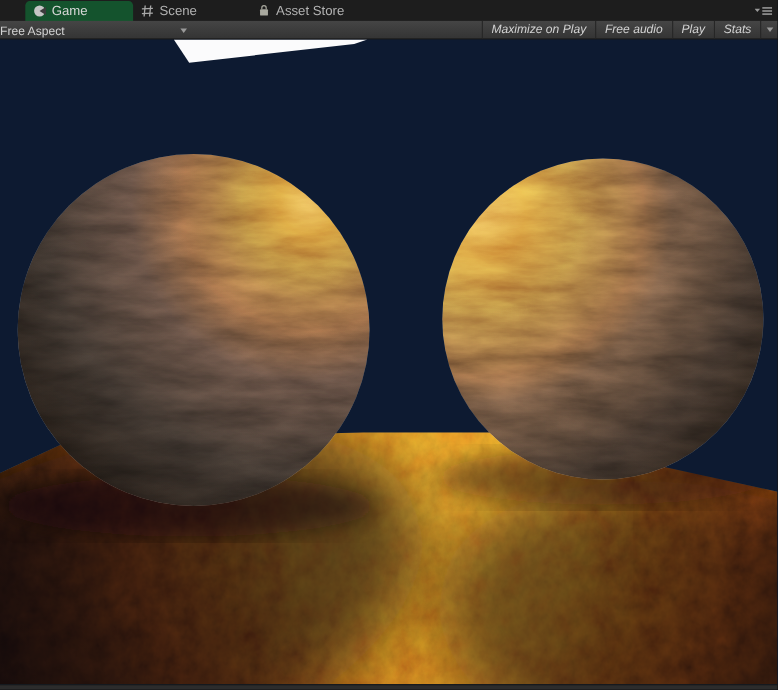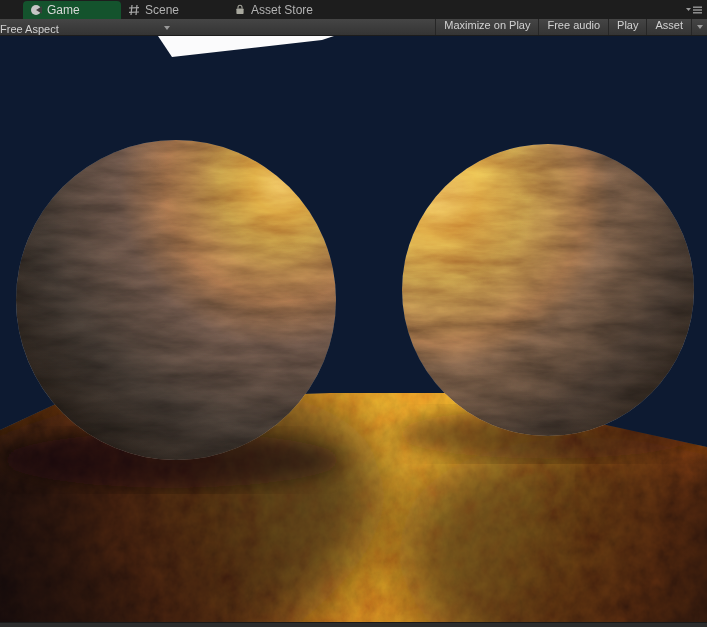--- a/index.html
+++ b/index.html
@@ -41,22 +41,22 @@
     position:relative;width:178px;display:flex;align-items:flex-end;
     padding-left:0;box-sizing:border-box;cursor:default;
   }
   .aspect .caret{position:absolute;right:8px;top:7px;}
   .caret{
     width:0;height:0;border-left:3.5px solid transparent;
     border-right:3.5px solid transparent;border-top:4px solid #9a9a9a;
   }
   .toolbar-spacer{flex:1;}
   .tbtn{
-    display:flex;padding:0 8px;
-    border-left:1px solid #262626;cursor:default;white-space:nowrap;
+    display:flex;align-items:center;padding:0 8px;
+    border-left:1px solid #262626;cursor:default;white-space:nowrap;font-style:italic;
   }
   .tbtn-arrow{
     display:flex;align-items:center;justify-content:center;width:15px;
     border-left:1px solid #262626;
   }
   
   .viewport{
     position:relative;width:707px;height:586px;background:#0d1a31;
   }
   .viewport svg{display:block;}
@@ -116,21 +116,21 @@
     <div class="tbtn">
       <span>Maximize on Play</span>
     </div>
     <div class="tbtn">
       <span>Free audio</span>
     </div>
     <div class="tbtn">
       <span>Play</span>
     </div>
     <div class="tbtn">
-      <span>Asset</span>
+      <span>Stats</span>
     </div>
     <div class="tbtn-arrow">
       <span class="caret"></span>
     </div>
   </div>
 
   <div class="viewport">
     <svg width="707" height="586" viewBox="0 0 707 586">
       <defs>
 

